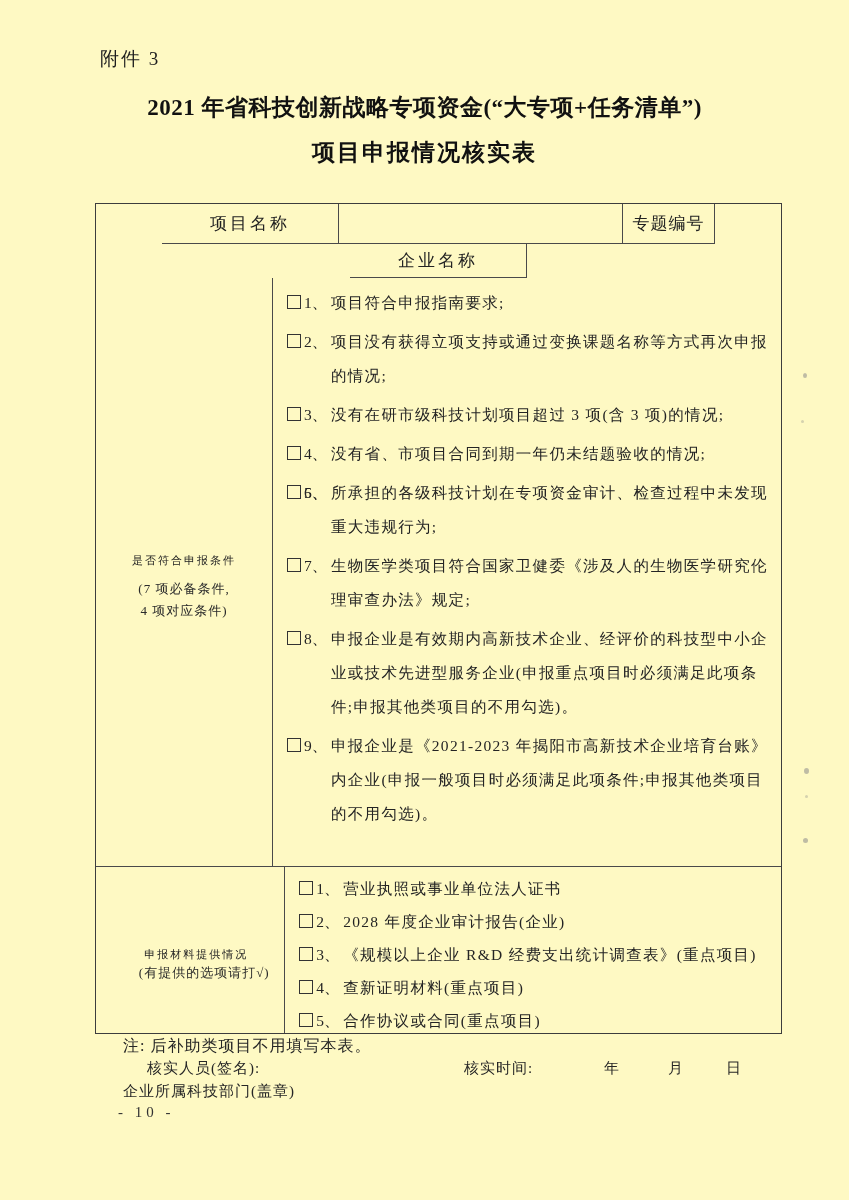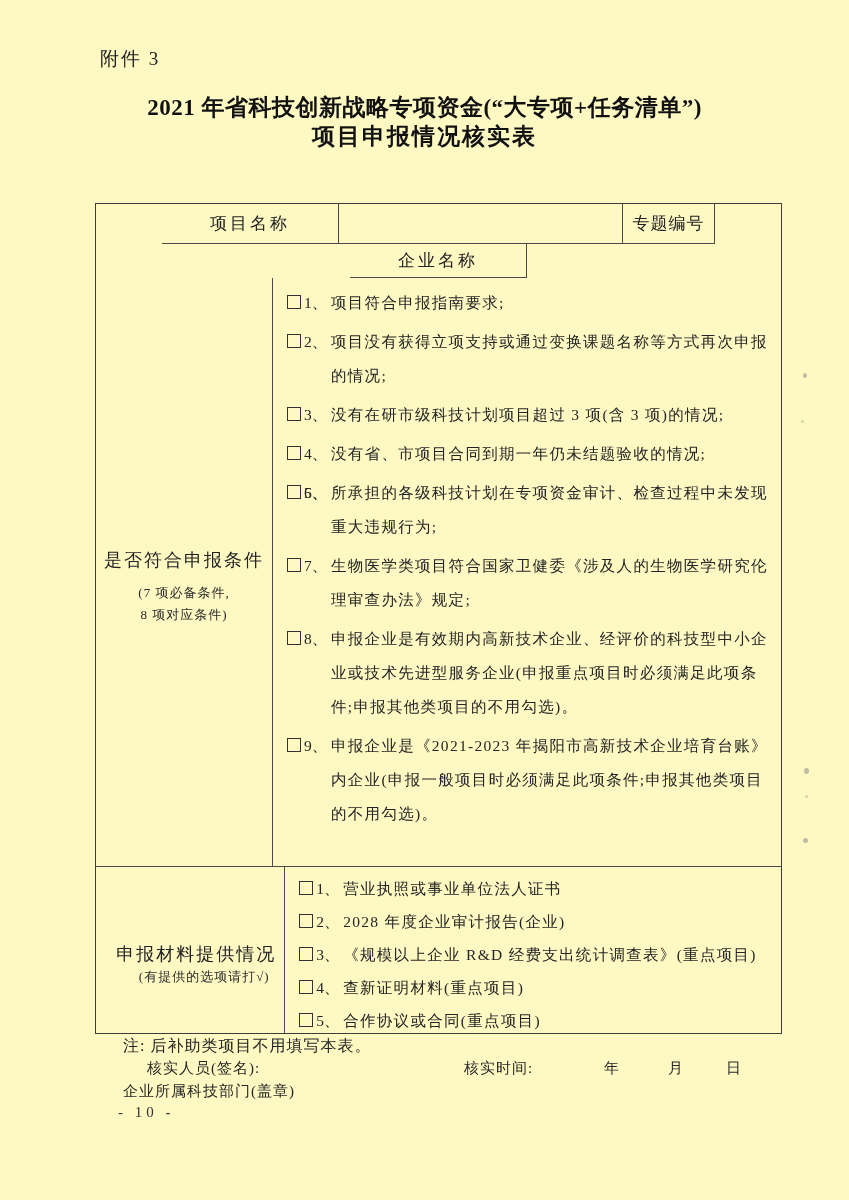--- a/index.html
+++ b/index.html
@@ -13,21 +13,21 @@
   }
   .attach {
     position:absolute; left:100px; top:46px;
     font-size:19px; letter-spacing:2px; color:#1e1e1e;
   }
   .titleblock {
     position:absolute; left:30px; top:96px; width:789px;
     text-align:center; font-weight:bold; color:#111;
   }
   .title-l1 { font-size:23px; letter-spacing:0.5px; line-height:1.0; }
-  .title-l2 { font-size:23px; letter-spacing:2px; margin-top:6px; line-height:1.0; }
+  .title-l2 { font-size:23px; letter-spacing:2px; margin-top:22px; line-height:1.0; }
 
   .vtable {
     position:absolute; left:95px; top:203px; width:685px;
     border:1.5px solid #3d3d3d;
     display:flex; flex-direction:column;
     background:transparent;
     align-items:center;
   }
   .trow { display:flex; border-bottom:1px solid #4a4a4a; }
   .trow:last-child { border-bottom:none; }
@@ -42,21 +42,21 @@
   .row-ent  { height:33px; }
   .row-cond { height:588px; }
   .row-mat  { height:166px; }
 
   .w-label  { width:177px; }
   .w-pname  { width:284px; }
   .w-tlabel { width:92px; }
   .w-tval   { flex:1; }
   .w-body   { flex:1; }
 
-  .cond-label-head { font-size:18px; letter-spacing:2px; margin-bottom:8px;margin-top:28px; }
+  .cond-label-head { font-size:11px; letter-spacing:2px; margin-bottom:8px;margin-top:28px; }
   .sub { font-size:13px; letter-spacing:1px; margin-top:4px; color:#2a2a2a; }
 
   .items { padding:8px 12px 0 14px; }
   .citem {
     position:relative; padding-left:44px;
     font-size:15.5px; line-height:34px; letter-spacing:1.3px;
     margin-bottom:5px; color:#242424;
   }
   .mitem {
     position:relative; padding-left:44px;
@@ -111,21 +111,21 @@
 
     <div class="trow row-ent">
       <div class="tcell labelcell w-label">企业名称</div>
       <div class="tcell w-body"></div>
     </div>
 
     <div class="trow row-cond">
       <div class="tcell labelcell w-label">
         <div class="cond-label-head">是否符合申报条件</div>
         <div class="sub">(7 项必备条件,</div>
-        <div class="sub">8 项对应条件)</div>
+        <div class="sub">4 项对应条件)</div>
       </div>
       <div class="tcell w-body items">
         <div class="citem">
           <span class="mark"><span class="cbx"></span><span class="num">1、</span></span>
           <span>项目符合申报指南要求;</span>
         </div>
         <div class="citem">
           <span class="mark"><span class="cbx"></span><span class="num">2、</span></span>
           <span>项目没有获得立项支持或通过变换课题名称等方式再次申报的情况;</span>
         </div>

